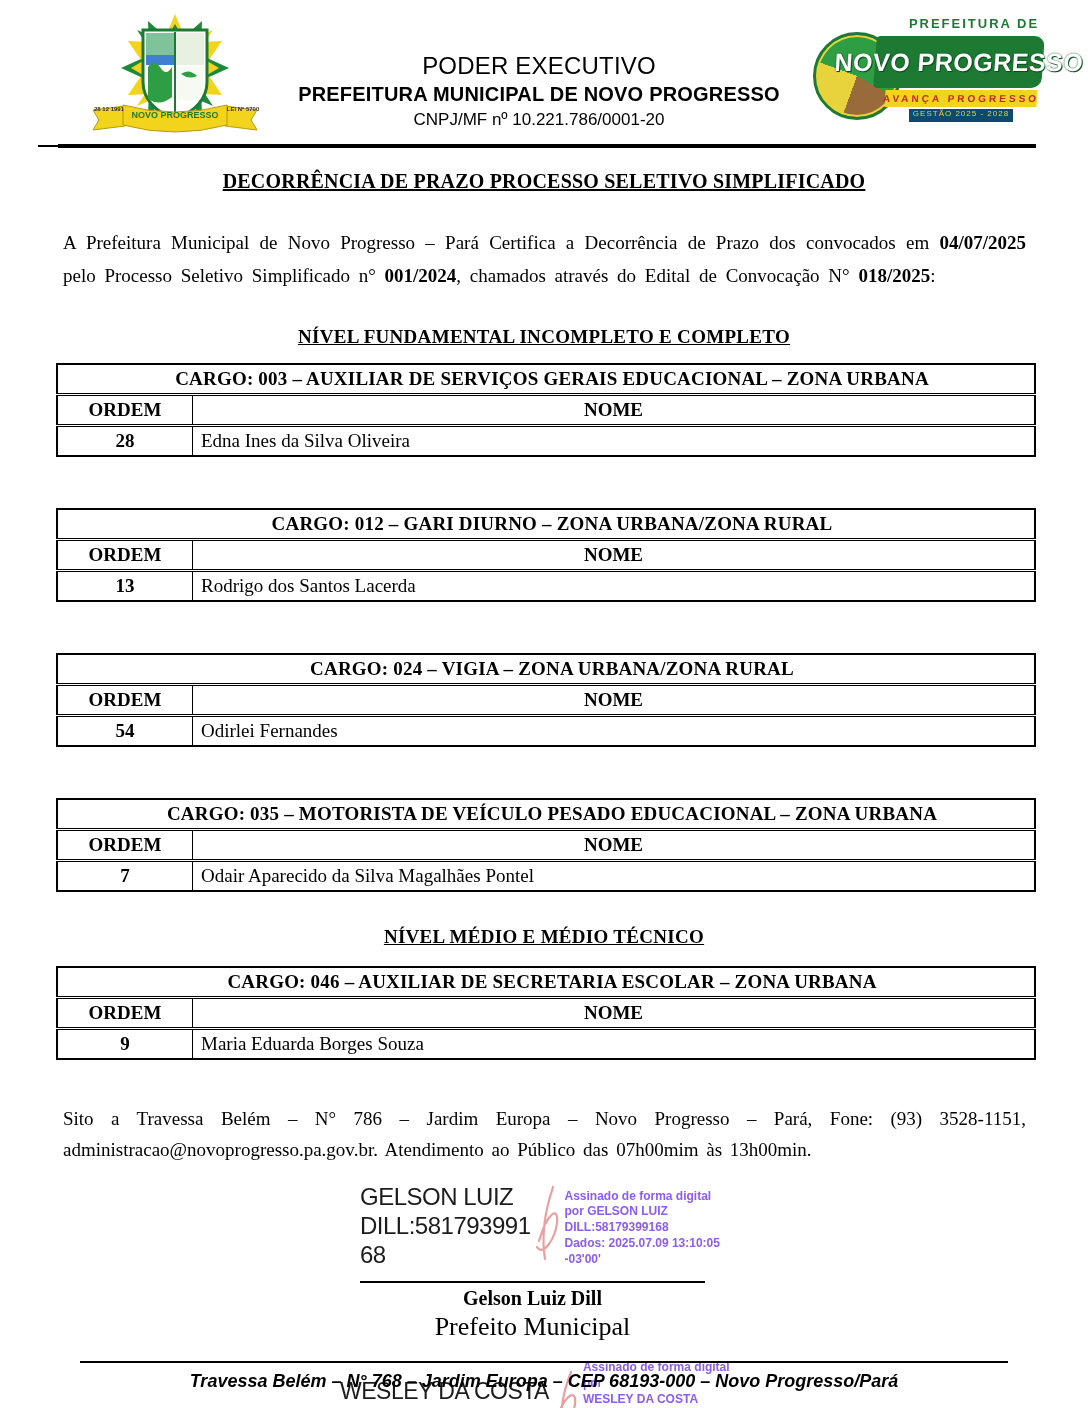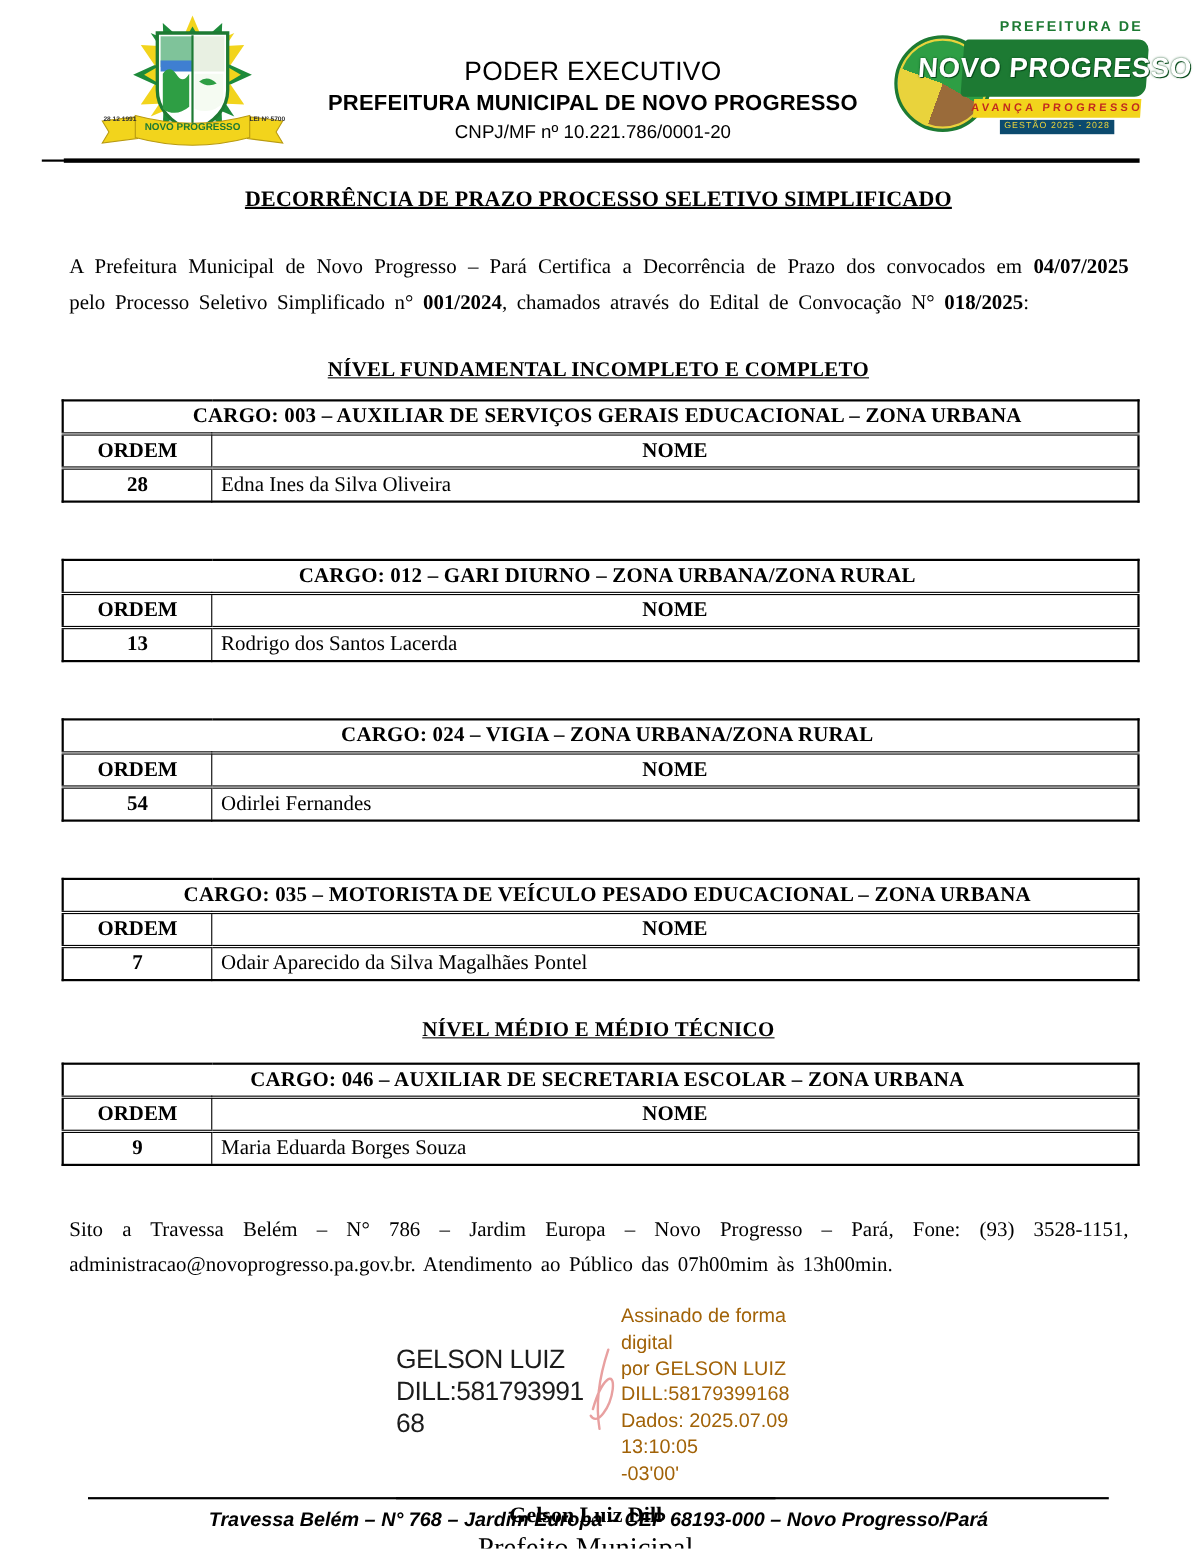--- a/index.html
+++ b/index.html
@@ -91,21 +91,21 @@
   
   .sig-area{width:400px;margin:16px auto 0 360px;}
   .sig-stamp-row{display:flex;align-items:center;font-family:"Liberation Sans", sans-serif;}
   .sig-big{
     font-size:24px;line-height:1.2;color:#1c1c1c;letter-spacing:-.5px;
     white-space:pre-line;flex:0 0 auto;
   }
   .sig-big2{font-size:23px;}
   .sig-swirl{flex:0 0 34px;position:relative;top:2px;}
   .sig-small{
-    font-size:18px;line-height:1.32;color:#a16207;white-space:pre-line;padding-top:4px;
+    font-size:12px;line-height:1.32;color:#8b5cf6;white-space:pre-line;padding-top:4px;font-weight:bold;
   }
   .sig-line{border:none;border-top:2px solid #000;width:345px;margin:10px 0 4px 0;}
   .sig-name{text-align:center;width:345px;font-size:20px;font-weight:bold;}
   .sig-role{text-align:center;width:345px;font-size:26px;margin-top:2px;}
 
   
   .footer{position:absolute;left:0;right:0;bottom:16px;text-align:center;}
   .footer-rule{margin:0 80px;border:none;border-top:2px solid #000;}
   .footer-text{
     margin-top:8px;font-family:"Liberation Sans", sans-serif;font-weight:bold;

